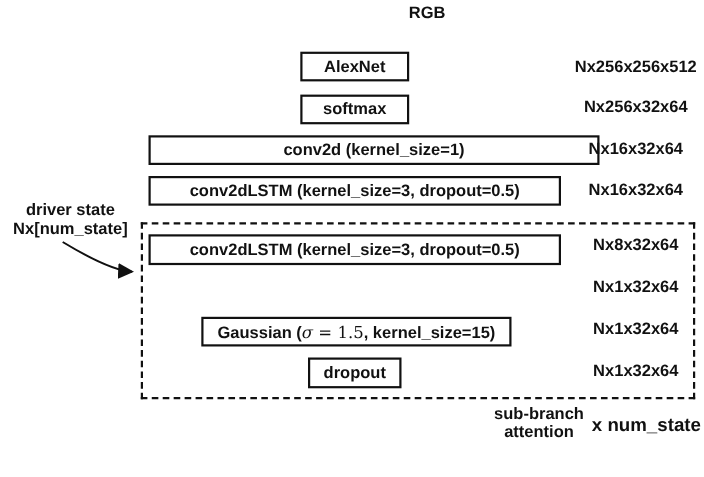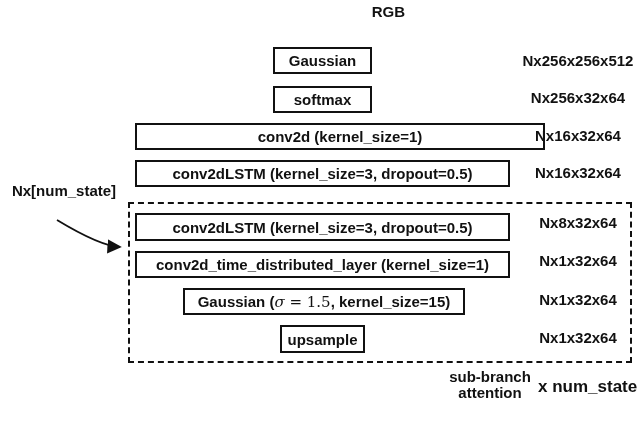--- a/index.html
+++ b/index.html
@@ -116,54 +116,52 @@
 
 <div class="canvas">
 
   <div class="input-label">
     <div>RGB</div>
   </div>
 
   <div class="attention-outline"></div>
 
   <div class="layer-box b1">
-    <span>Gaussian</span>
+    <span>AlexNet</span>
   </div>
   <div class="layer-box b2">
     <span>softmax</span>
   </div>
   <div class="layer-box b3">
     <span>conv2d (kernel_size=1)</span>
   </div>
   <div class="layer-box b4">
     <span>conv2dLSTM (kernel_size=3, dropout=0.5)</span>
   </div>
   <div class="layer-box b5">
     <span>conv2dLSTM (kernel_size=3, dropout=0.5)</span>
   </div>
-  <div class="layer-box b6">
-    <span>conv2d_time_distributed_layer (kernel_size=1)</span>
-  </div>
   <div class="layer-box b7">
     <span><span>Gaussian (</span><span class="math sigma">σ</span><span class="math"> = 1.5</span><span>, kernel_size=15)</span></span>
   </div>
   <div class="layer-box b8">
-    <span>upsample</span>
+    <span>dropout</span>
   </div>
 
   <div class="dim d1">Nx256x256x512</div>
   <div class="dim d2">Nx256x32x64</div>
   <div class="dim d3">Nx16x32x64</div>
   <div class="dim d4">Nx16x32x64</div>
   <div class="dim d5">Nx8x32x64</div>
   <div class="dim d6">Nx1x32x64</div>
   <div class="dim d7">Nx1x32x64</div>
   <div class="dim d8">Nx1x32x64</div>
 
   <div class="driver-state">
+    <div>driver state</div>
     <div>Nx[num_state]</div>
   </div>
 
   <svg class="arrow-svg" viewBox="0 0 82 42" xmlns="http://www.w3.org/2000/svg">
     <defs>
       <marker id="ah" markerWidth="9" markerHeight="8" refX="7" refY="4" orient="auto">
         <path d="M0,0 L8,4 L0,8 Z" fill="#111111"></path>
       </marker>
     </defs>
     <path d="M 7 6 Q 50 32 70 33" fill="none" stroke="#111111" stroke-width="1.8" marker-end="url(#ah)"></path>

